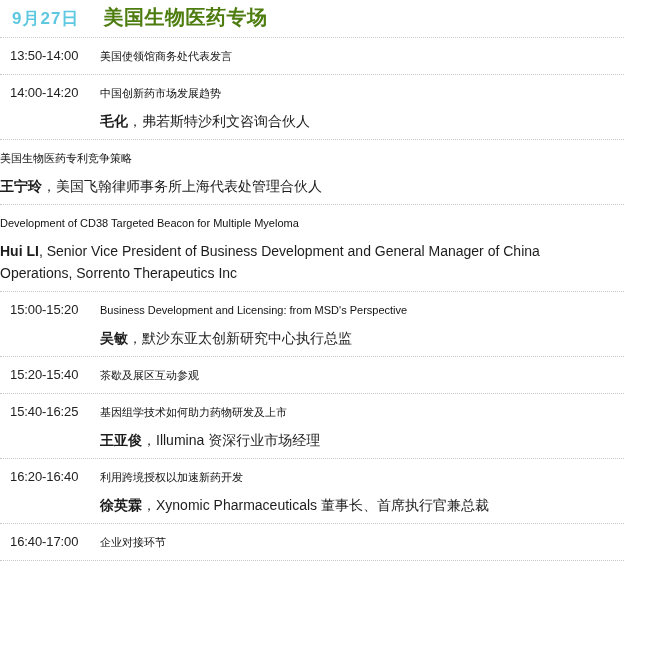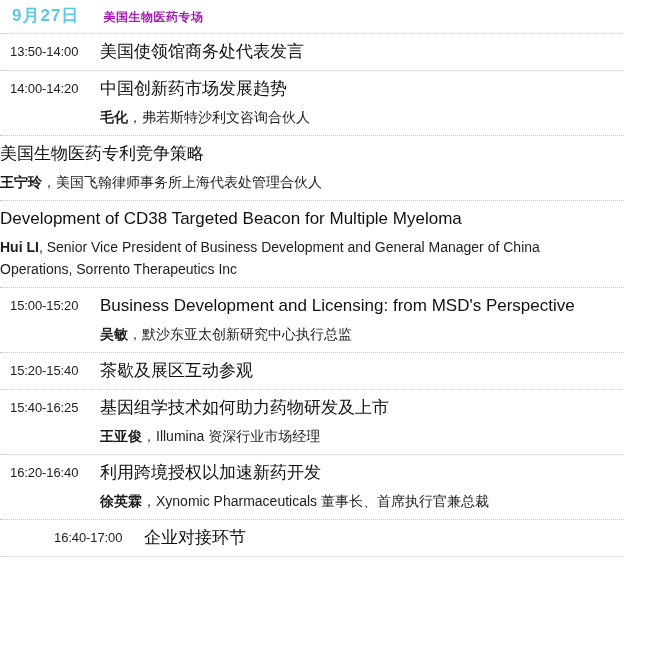--- a/index.html
+++ b/index.html
@@ -28,60 +28,59 @@
     border-bottom: 1px dotted #c9cdd1;
   }
   .agenda-date {
     color: #5ec8e0;
     font-size: 17px;
     font-weight: bold;
     letter-spacing: 1px;
     white-space: nowrap;
   }
   .agenda-track {
-    color: #a21caf;
-    font-size: 12px;
+    color: #4d7c0f;
+    font-size: 20px;
     font-weight: bold;
     letter-spacing: 0.5px;
     margin-left: 24px;
     white-space: nowrap;
   }
 
   
   .row {
     display: flex;
     align-items: flex-start;
     border-bottom: 1px dotted #c5c9cd;
     padding: 7px 0 7px 0;
     box-sizing: border-box;
   }
   .row:last-child {
     border-bottom: 1px dotted #c5c9cd;
-    padding-left: 44px;
   }
 
   .row-time {
     flex: 0 0 100px;
     padding-left: 10px;
     box-sizing: border-box;
     font-size: 13px;
     color: #222;
     line-height: 22px;
     white-space: nowrap;
     letter-spacing: -0.1px;
   }
 
   .row-body {
     flex: 1 1 auto;
     padding-right: 8px;
     box-sizing: border-box;
   }
 
   .sess-title {
-    font-size: 17px;
+    font-size: 11px;
     line-height: 22px;
     color: #111;
     margin: 0;
   }
   .sess-title.bold {
     font-weight: normal;
   }
   .sess-title.justify {
     text-align: justify;
     text-align-last: left;

